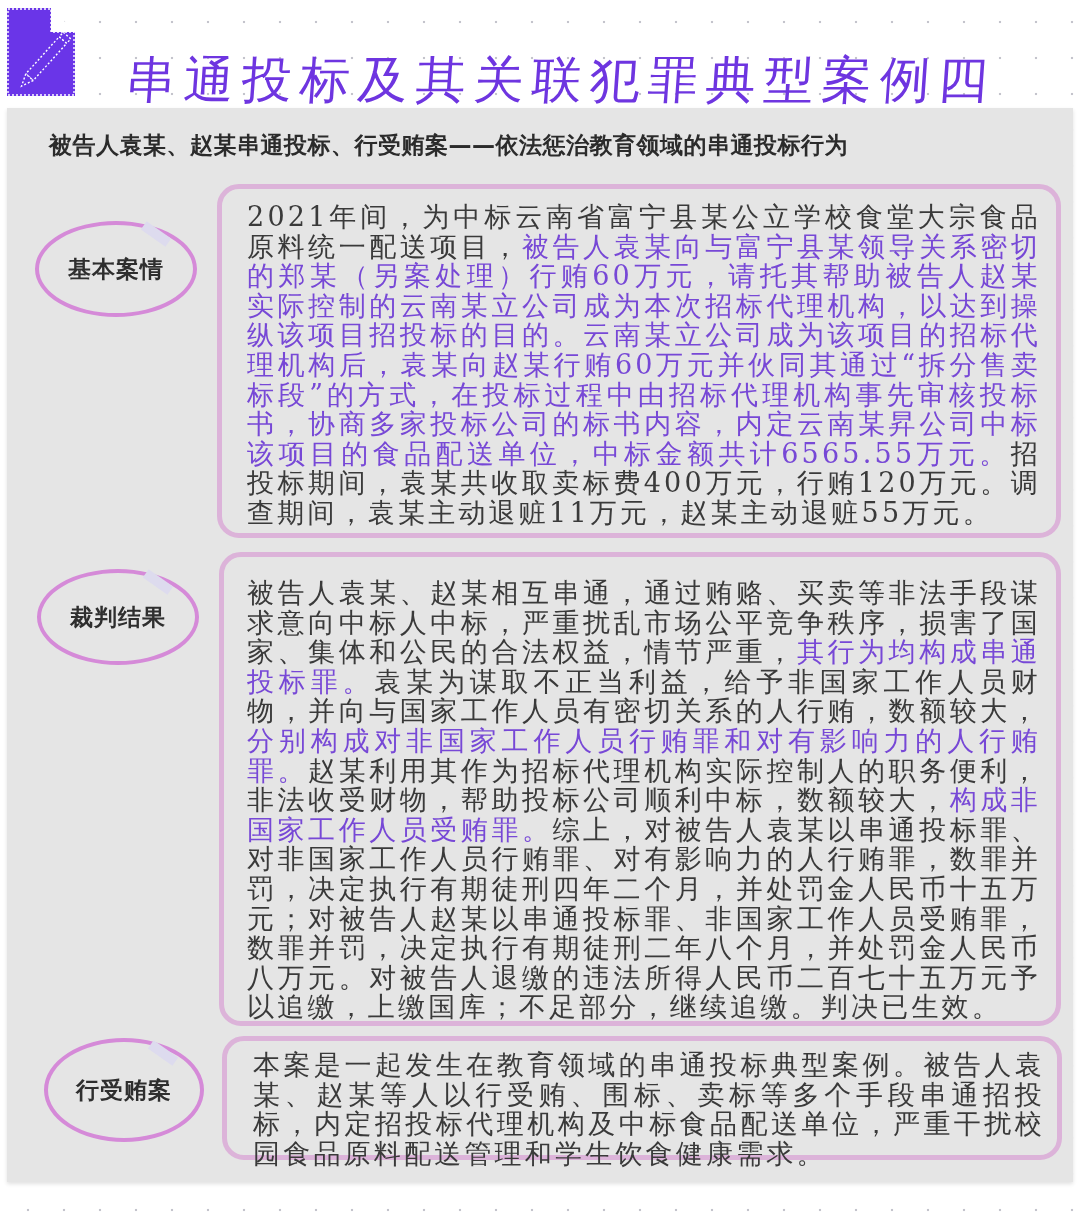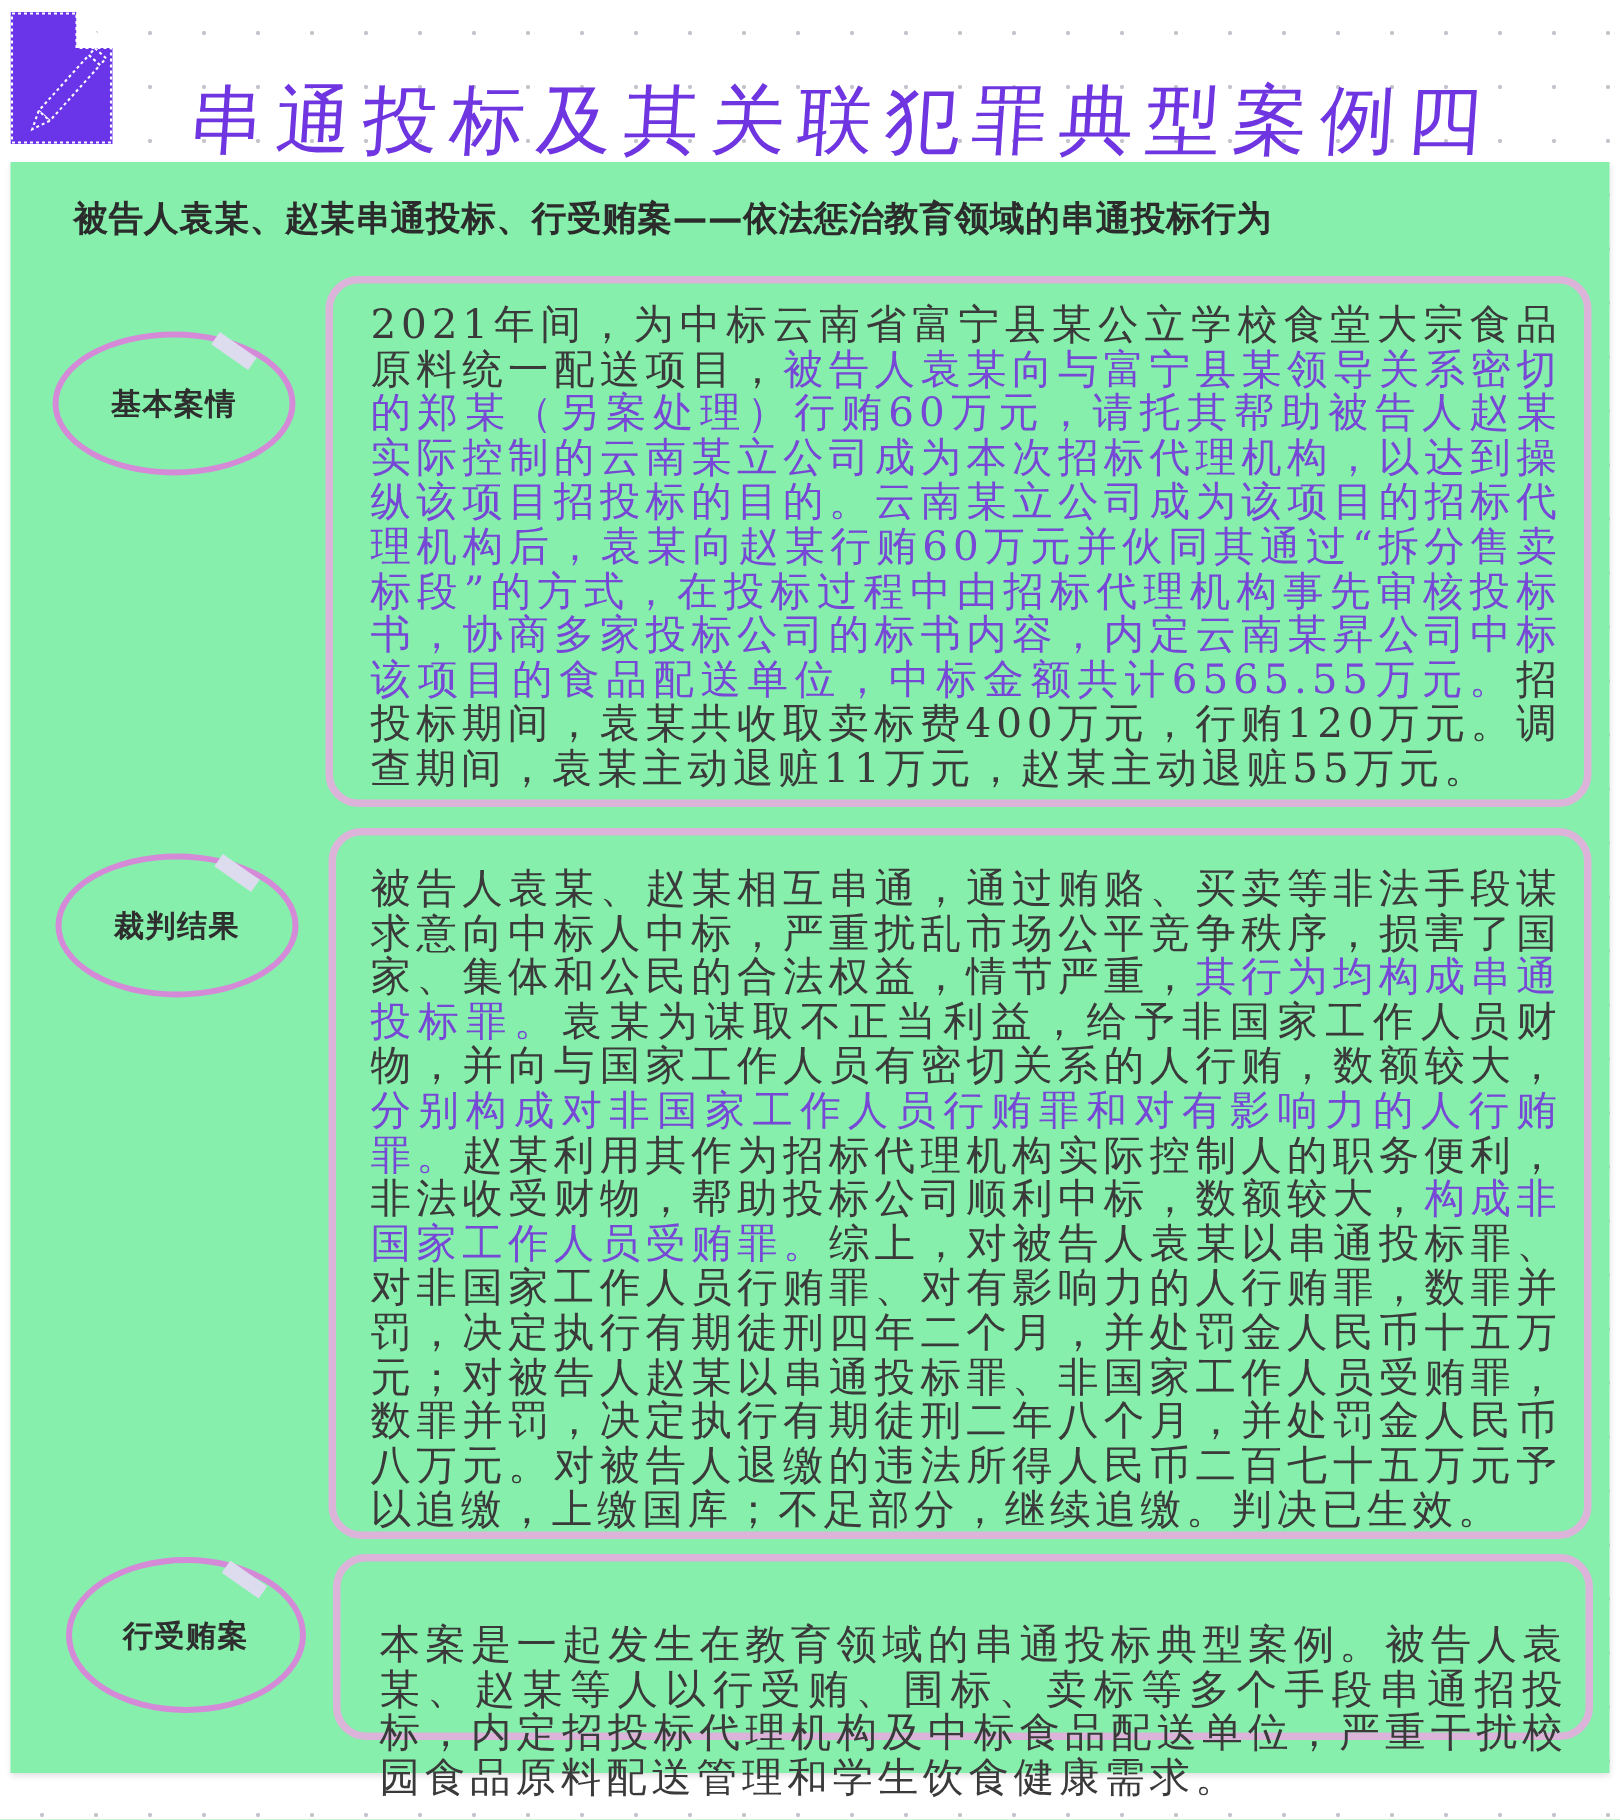--- a/index.html
+++ b/index.html
@@ -38,21 +38,21 @@
       font-family: "DejaVu Sans", sans-serif;
       font-weight: normal;
       transform: skewX(-4deg);
       white-space: nowrap;
     }
     
     .panel {
       position: absolute;
       left: 7px; top: 108px;
       width: 1066px; height: 1074px;
-      background: #86efac;
+      background: #e5e5e5;
       box-shadow: 0 2px 4px rgba(0,0,0,0.12);
     }
     .subtitle {
       position: absolute;
       left: 42px; top: 22px;
       font-size: 23px;
       font-weight: bold;
       color: #2b2b2b;
       letter-spacing: 0.5px;
       white-space: nowrap;
@@ -71,21 +71,21 @@
       justify-content: center;
       box-sizing: border-box;
     }
     .oval .oval-gap {
       position: absolute;
       width: 30px; height: 10px;
       background: #dddbee;
       transform: rotate(35deg);
     }
     .oval-label {
-      font-size: 20px;
+      font-size: 23px;
       font-weight: bold;
       color: #2e2e2e;
       letter-spacing: 1px;
       position: relative;
       z-index: 2;
     }
     .box {
       position: absolute;
       border: 5px solid #dcb3d9;
       border-radius: 22px;
@@ -150,17 +150,17 @@
       <span>被告人袁某、赵某相互串通，通过贿赂、买卖等非法手段谋求意向中标人中标，严重扰乱市场公平竞争秩序，损害了国家、集体和公民的合法权益，情节严重，</span><span class="hl">其行为均构成串通投标罪。</span><span>袁某为谋取不正当利益，给予非国家工作人员财物，并向与国家工作人员有密切关系的人行贿，数额较大，</span><span class="hl">分别构成对非国家工作人员行贿罪和对有影响力的人行贿罪。</span><span>赵某利用其作为招标代理机构实际控制人的职务便利，非法收受财物，帮助投标公司顺利中标，数额较大，</span><span class="hl">构成非国家工作人员受贿罪。</span><span>综上，对被告人袁某以串通投标罪、对非国家工作人员行贿罪、对有影响力的人行贿罪，数罪并罚，决定执行有期徒刑四年二个月，并处罚金人民币十五万元；对被告人赵某以串通投标罪、非国家工作人员受贿罪，数罪并罚，决定执行有期徒刑二年八个月，并处罚金人民币八万元。对被告人退缴的违法所得人民币二百七十五万元予以追缴，上缴国库；不足部分，继续追缴。判决已生效。</span>
     </p>
   </div>
 
   <div class="section" style="top:0;">
     <div class="oval" style="left:37px; top:930px; width:160px; height:104px;">
       <span class="oval-gap" style="right:22px; top:6px;"></span>
       <span class="oval-label">行受贿案</span>
     </div>
     <div class="box" style="left:215px; top:928px; width:840px; height:124px;"></div>
-    <p class="box-text" style="left:246px; top:974px; width:792px;">
+    <p class="box-text" style="left:246px; top:942px; width:792px;">
       <span>本案是一起发生在教育领域的串通投标典型案例。被告人袁某、赵某等人以行受贿、围标、卖标等多个手段串通招投标，内定招投标代理机构及中标食品配送单位，严重干扰校园食品原料配送管理和学生饮食健康需求。</span>
     </p>
   </div>
 </div>
 
 </body></html>

